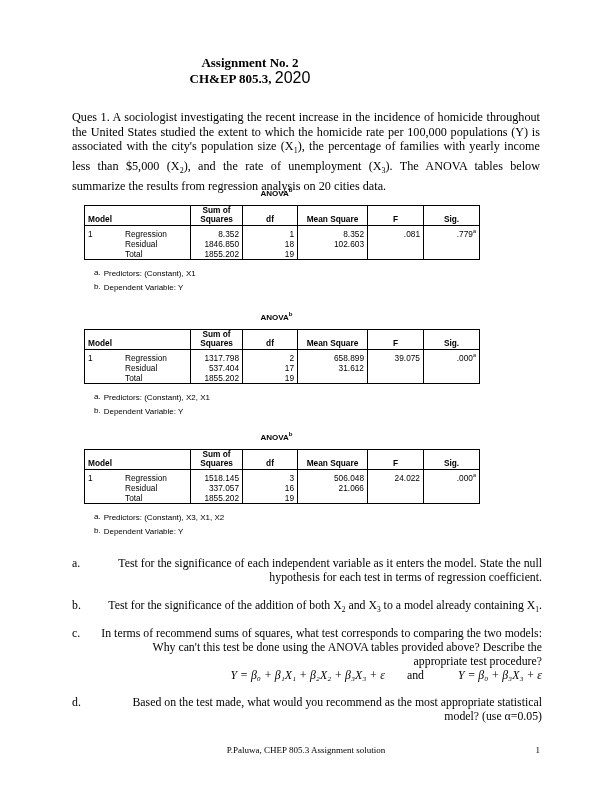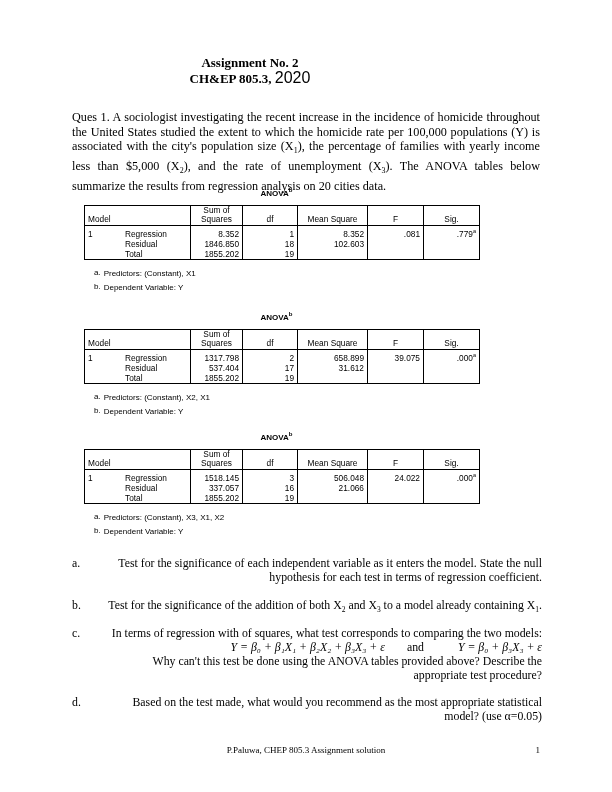--- a/index.html
+++ b/index.html
@@ -21,21 +21,21 @@
   table.anova td { padding: 0 3px; height: 10px; line-height: 10px; vertical-align: bottom; white-space: nowrap; }
   table.anova tr.head td { height: 13px; line-height: 9px; vertical-align: bottom; padding-bottom: 1px; }
   table.anova { border-top: 1.5px solid #000; border-bottom: 1.5px solid #000; border-left: 1px solid #000; border-right: 1px solid #000; }
   .c-model { width: 24px; }
   .c-label { width: 62px; }
   .c-ss { width: 45px; border-left: 1px solid #000; }
   .c-df { width: 48px; border-left: 1px solid #000; }
   .c-ms { width: 63px; border-left: 1px solid #000; }
   .c-f { width: 49px; border-left: 1px solid #000; }
   .c-sig { width: 49px; border-left: 1px solid #000; }
-  tr.head td { border-bottom: 1px solid #000; }
+  tr.head td { border-bottom: 1px solid #000; font-weight: bold; }
   .r { text-align: right; }
   .ctr { text-align: center; }
   .l { text-align: left; }
   .sig sup { font-size: 5.5px; }
 
   .foot { position: absolute; left: 94px; font-size: 8px; line-height: 13px; }
   .foot .mark { font-size: 8px; margin-right: 3px; vertical-align: 1px; }
 
   .q { position: absolute; left: 72px; width: 470px; font-size: 11.8px; line-height: 14px; }
   .q .letter { position: absolute; left: 0; top: 0; }
@@ -203,23 +203,23 @@
 </div>
 
 <div class="q serif" style="top:598px;">
   <span class="letter">b.</span>
   <div class="body"><span>Test for the significance of the addition of both X</span><sub>2</sub><span> and X</span><sub>3</sub><span> to a model already containing X</span><sub>1</sub><span>.</span></div>
 </div>
 
 <div class="q serif" style="top:626px;">
   <span class="letter">c.</span>
   <div class="body">
-    <div>In terms of regression with of squares, what test corresponds to comparing the two models:</div>
+    <div>In terms of recommend sums of squares, what test corresponds to comparing the two models:</div>
+    <div>Why can't this test be done using the ANOVA tables provided above? Describe the appropriate test procedure?</div>
     <div><span class="eq">Y = β₀ + β₁X₁ + β₂X₂ + β₃X₃ + ε</span><span style="display:inline-block;width:22px"></span><span>and</span><span style="display:inline-block;width:34px"></span><span class="eq">Y = β₀ + β₃X₃ + ε</span></div>
-    <div>Why can't this test be done using the ANOVA tables provided above? Describe the appropriate test procedure?</div>
   </div>
 </div>
 
 <div class="q serif" style="top:695px;">
   <span class="letter">d.</span>
   <div class="body">Based on the test made, what would you recommend as the most appropriate statistical model? (use α=0.05)</div>
 </div>
 
 <div class="footer serif">
   <span>P.Paluwa, CHEP 805.3 Assignment solution</span>

